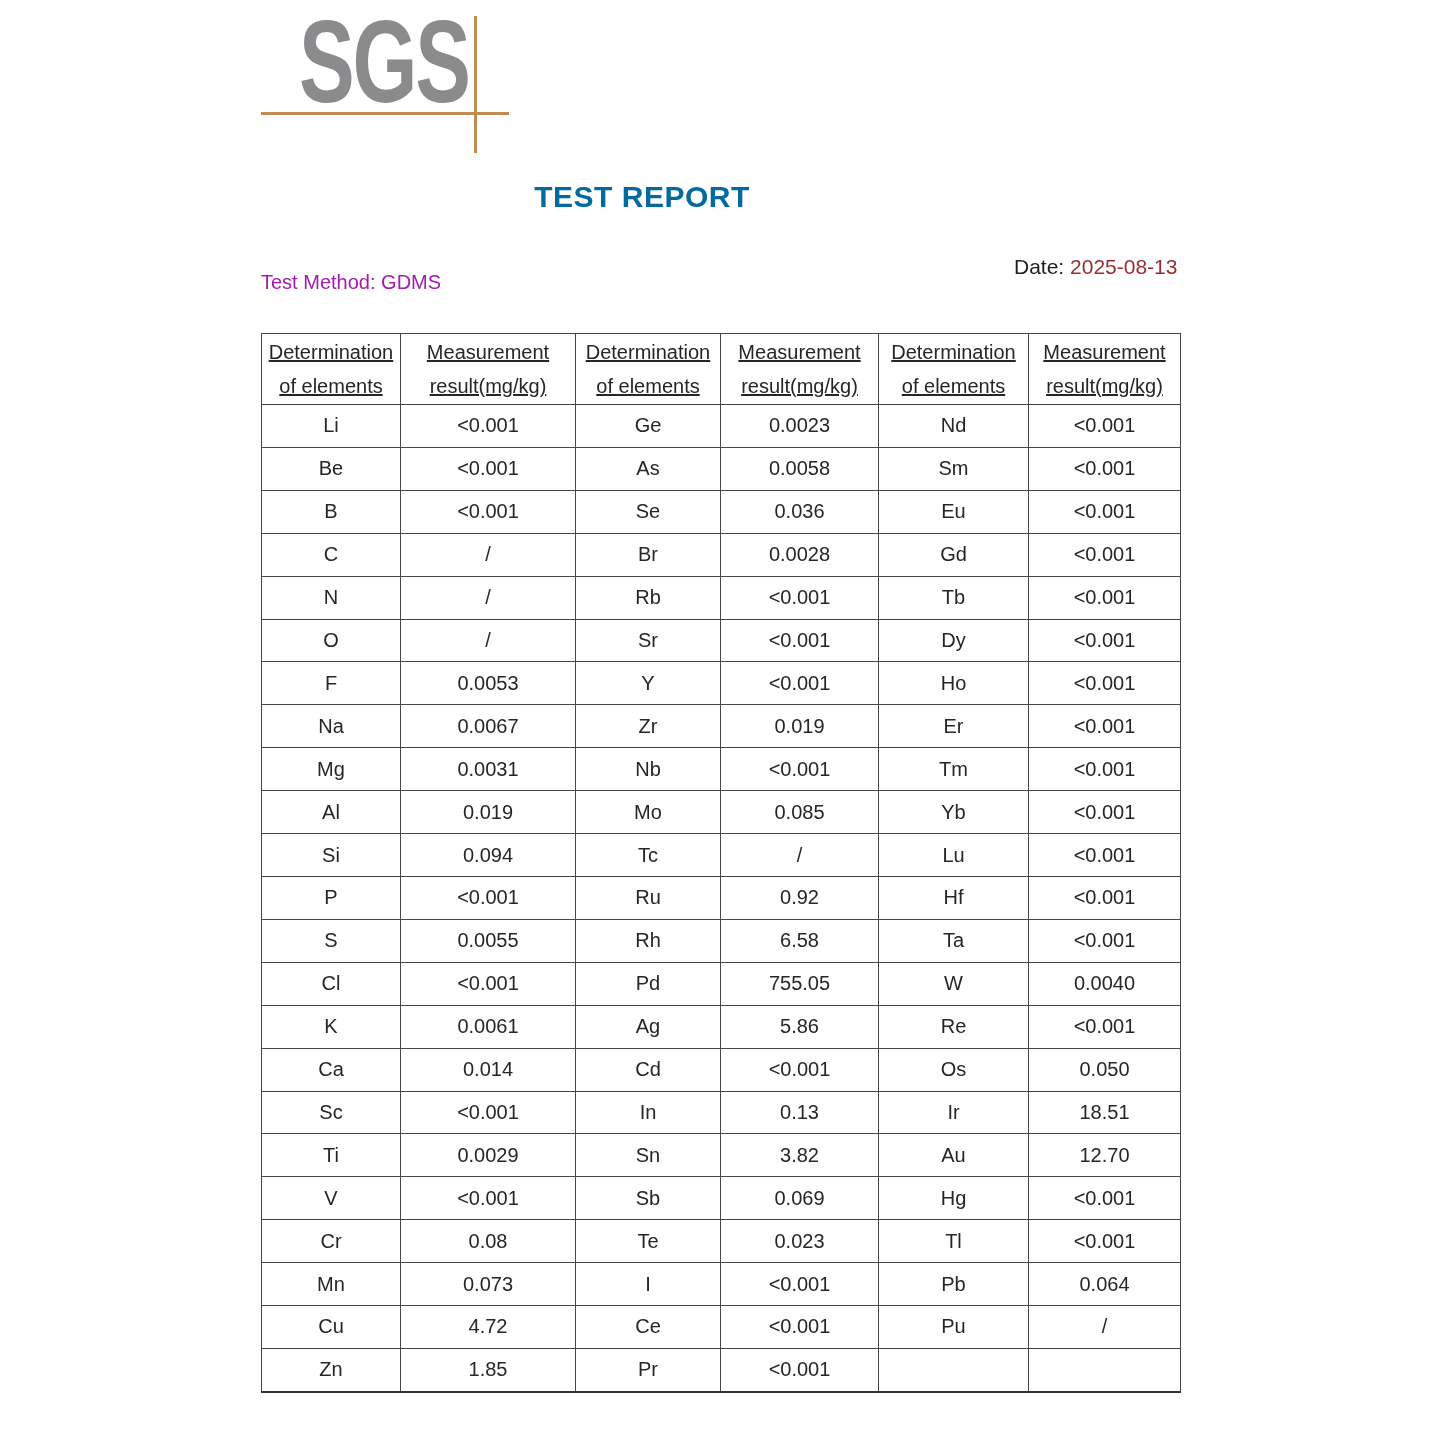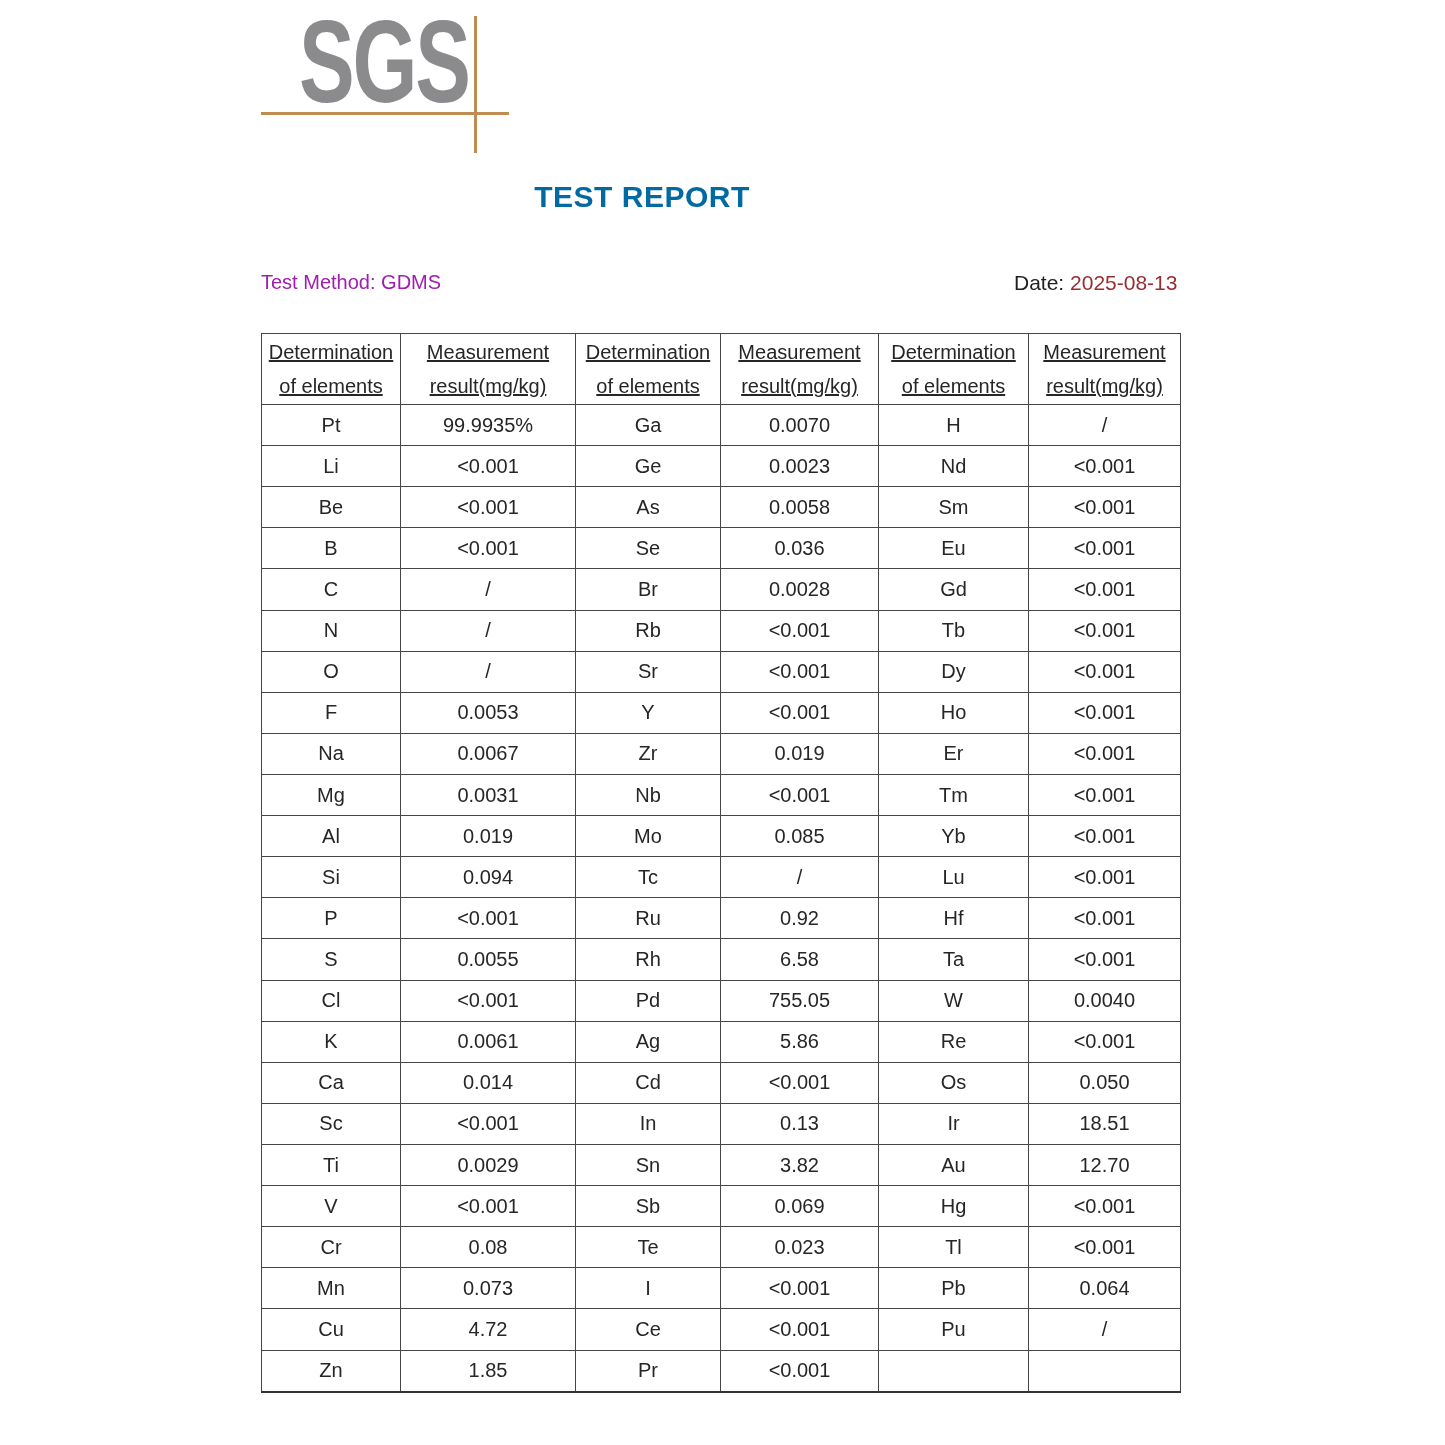--- a/index.html
+++ b/index.html
@@ -67,21 +67,20 @@
     color: #a21caf;
     white-space: nowrap;
   }
   .date-line {
     position: absolute;
     left: 1014px;
     top: 255px;
     font-size: 21px;
     color: #1f1f1f;
     white-space: nowrap;
-    margin-top: 16px;
   }
   .date-value {  }
 
   
   table.report {
     position: absolute;
     left: 261px;
     top: 333px;
     width: 919px;
     height: 1060px;
@@ -161,28 +160,20 @@
           <span class="hl">of elements</span>
         </th>
         <th>
           <span class="hl">Measurement</span>
           <span class="hl">result(mg/kg)</span>
         </th>
       </tr>
     </thead>
     <tbody>
         <tr>
-          <td>Pt</td>
-          <td>99.9935%</td>
-          <td>Ga</td>
-          <td>0.0070</td>
-          <td>H</td>
-          <td>/</td>
-        </tr>
-        <tr>
           <td>Li</td>
           <td>&lt;0.001</td>
           <td>Ge</td>
           <td>0.0023</td>
           <td>Nd</td>
           <td>&lt;0.001</td>
         </tr>
         <tr>
           <td>Be</td>
           <td>&lt;0.001</td>

